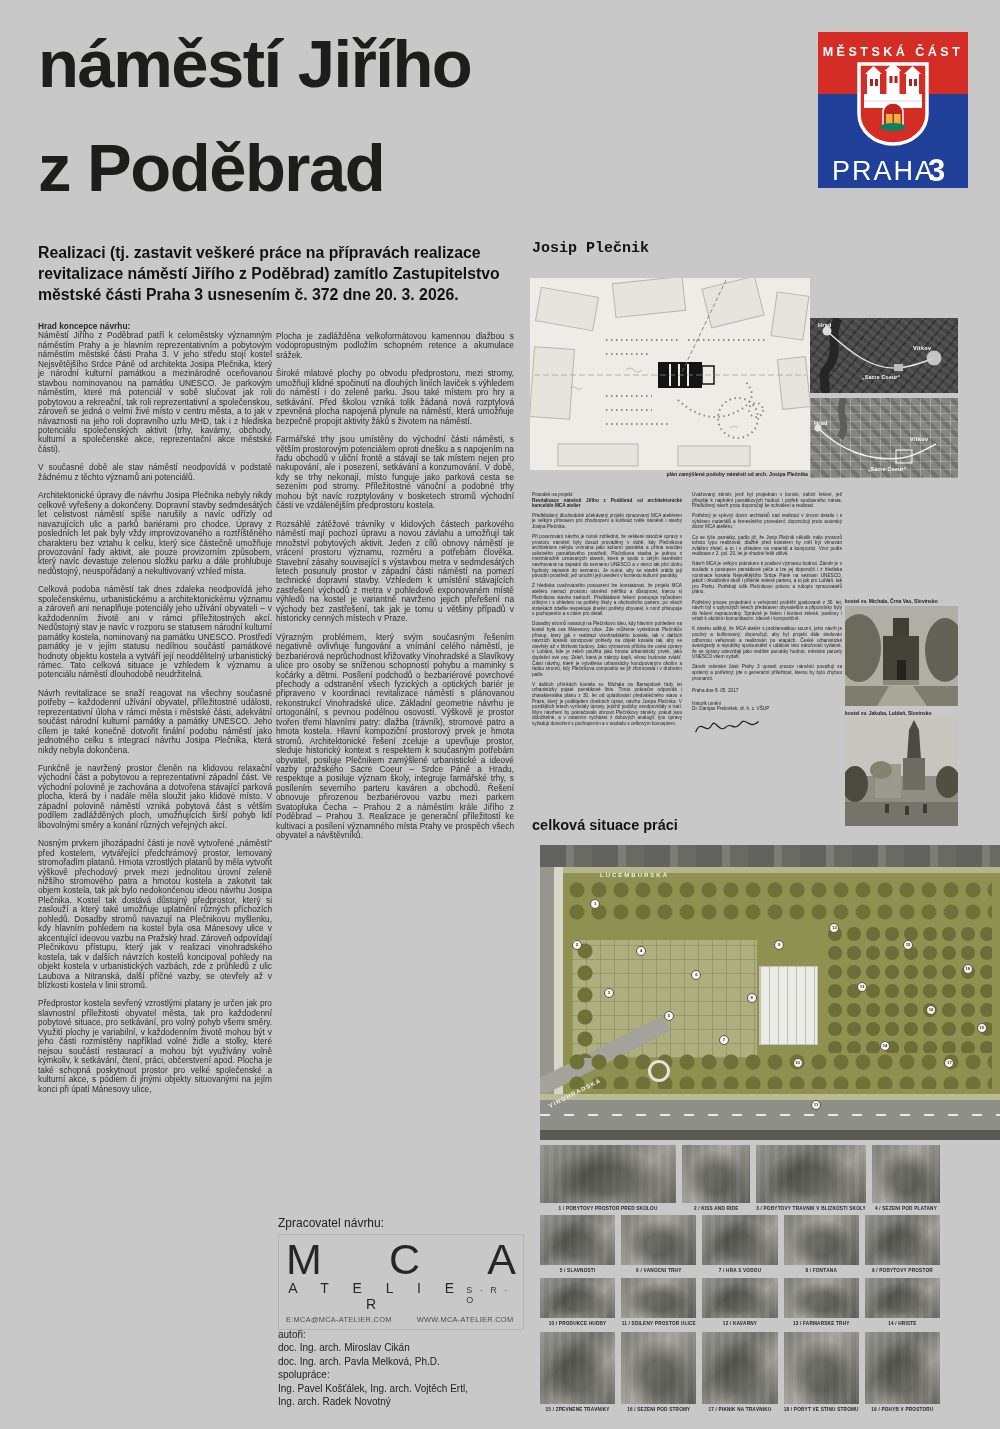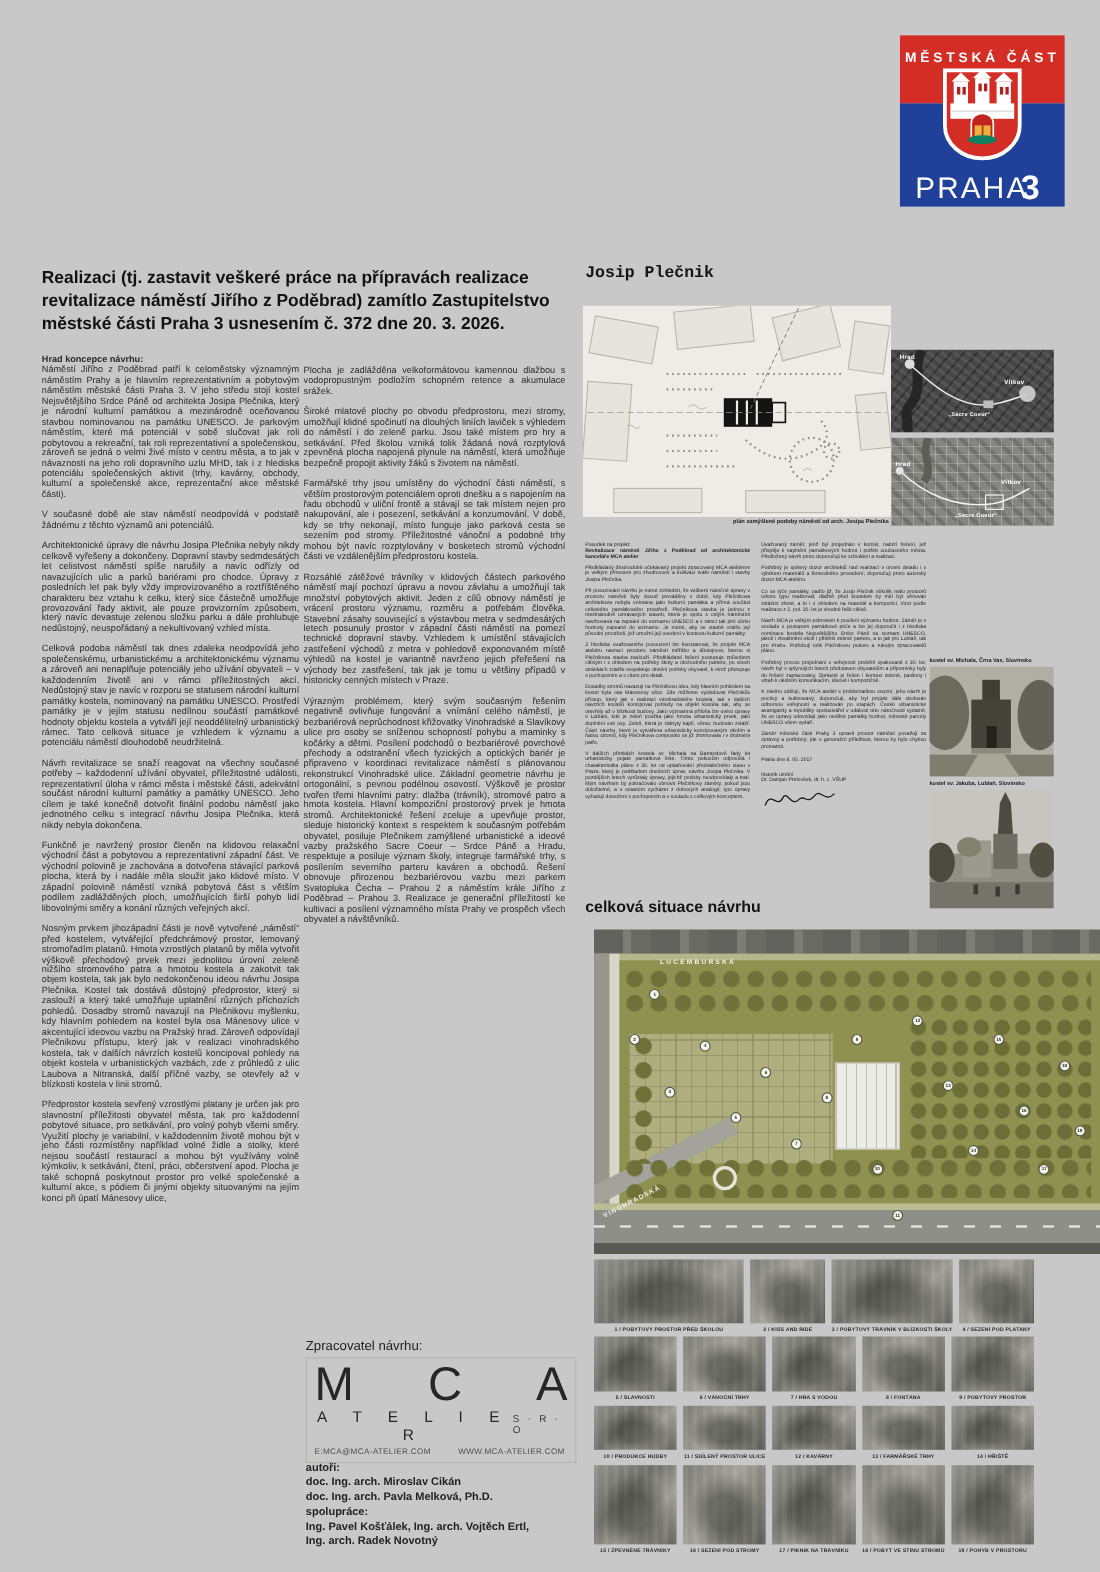--- a/index.html
+++ b/index.html
@@ -96,27 +96,31 @@
   .pcap{font-size:4.7px;font-weight:bold;color:#1f1f1f;text-align:center;margin-top:3px;
         letter-spacing:.2px;white-space:nowrap;overflow:hidden;}
   
   .zprac{position:absolute;left:278px;top:1216px;font-size:12px;color:#222;}
   .mca{position:absolute;left:278px;top:1234px;width:230px;border:1px solid #b3b3b0;padding:4px 7px 5px 7px;}
   .mca-letters{display:flex;justify-content:space-between;font-size:43px;line-height:40px;color:#262626;}
   .mca-row2{display:flex;justify-content:space-between;align-items:baseline;margin-top:1px;}
   .mca-atelier{font-size:14px;letter-spacing:10px;color:#262626;text-align:center;}
   .mca-sro{font-size:9px;letter-spacing:2.5px;color:#3a3a3a;}
   .mca-row3{display:flex;gap:25px;margin-top:3px;font-size:7.4px;color:#4c4c4c;letter-spacing:.3px;}
-  .credits{position:absolute;left:278px;top:1328px;font-size:10px;line-height:13.4px;color:#222;font-weight:bold;}
+  .credits{position:absolute;left:278px;top:1328px;font-size:10px;line-height:13.4px;color:#222;}
 </style>
 </head>
 <body>
 
 <div class="poster">
 
+  <div class="main-title">
+    <div>náměstí Jiřího</div>
+    <div>z Poděbrad</div>
+  </div>
 
   <div class="p3logo">
     <svg width="150" height="156" viewBox="0 0 150 156">
       <rect x="0" y="0" width="150" height="62" fill="#d42d26"></rect>
       <rect x="0" y="62" width="150" height="94" fill="#20409a"></rect>
       <text x="75" y="24" text-anchor="middle" fill="#fff" font-size="12.5" font-weight="bold" letter-spacing="3.5" font-family="Liberation Sans, sans-serif">MĚSTSKÁ ČÁST</text>
       <g transform="translate(41,32)">
         <path d="M0,0 h68 v50 a34,30 0 0 1 -68,0 z" fill="#d42d26" stroke="#ffffff" stroke-width="3.5"></path>
         <rect x="5" y="30" width="58" height="14" fill="#ffffff"></rect>
         <line x1="5" y1="37" x2="63" y2="37" stroke="#d9d9d9" stroke-width="1"></line>
@@ -292,21 +296,21 @@
       <ellipse cx="103" cy="64" rx="12" ry="16" fill="#504f42"></ellipse>
       <rect x="0" y="84" width="113" height="24" fill="#75746a"></rect>
       <g fill="#3a3932">
           <rect x="40" y="86" width="4" height="9"></rect>
           <rect x="60" y="88" width="4" height="9"></rect>
           <rect x="78" y="86" width="4" height="9"></rect>
         </g>
     </svg>
   </div>
 
-  <div class="sec-head" id="situace-head">celková situace návrhu</div>
+  <div class="sec-head" id="situace-head">celková situace práci</div>
 
   <div class="siteplan">
     <div class="sp sp-topbldg"></div>
     <div class="sp sp-topwalk"></div>
     <div class="sp sp-leftroad"></div>
     <div class="sp sp-leftwalk"></div>
     <div class="sp sp-plaza"></div>
     <div class="sp sp-diagroad"></div>
     <div class="sp sp-bottomwalk"></div>
     <div class="sp sp-bottomroad"></div>

